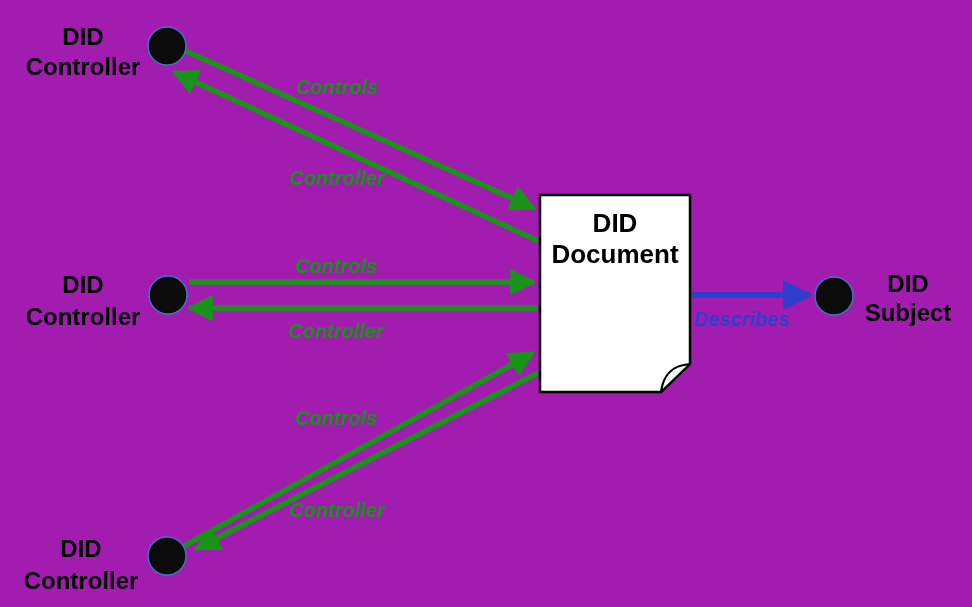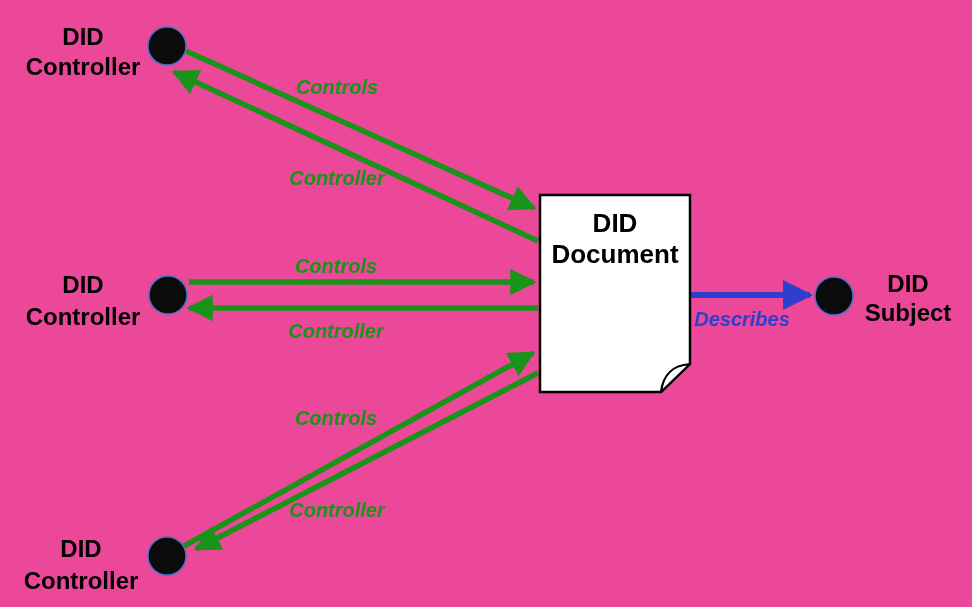--- a/index.html
+++ b/index.html
@@ -1,21 +1,21 @@
 <!DOCTYPE html>
 <html><head>
 <meta charset="utf-8">
 <style>
   html, body { margin: 0; padding: 0; }
   body {
     width: 972px; height: 607px;
     background: #ffffff;
     font-family: "Liberation Sans", sans-serif;
   }
-  .canvas { position: relative; width: 972px; height: 607px; background: #ec4899; overflow: hidden; }
+  .canvas { position: relative; width: 972px; height: 607px; background: #a21caf; overflow: hidden; }
   svg { display: block; }
 
   .edge-green { stroke: #189418; stroke-width: 5.5; fill: none; }
   .edge-blue  { stroke: #2E3FCE; stroke-width: 6;   fill: none; }
   .arrow-green { fill: #189418; }
   .arrow-blue  { fill: #2E3FCE; }
 
   .node-circle { fill: #0b0b0b; stroke: #4472C4; stroke-width: 1.5; }
   .doc-shape  { fill: #ffffff; stroke: #000000; stroke-width: 2.5; stroke-linejoin: miter; }
   .doc-flap   { fill: #ffffff; stroke: #000000; stroke-width: 2.2; stroke-linejoin: round; }

